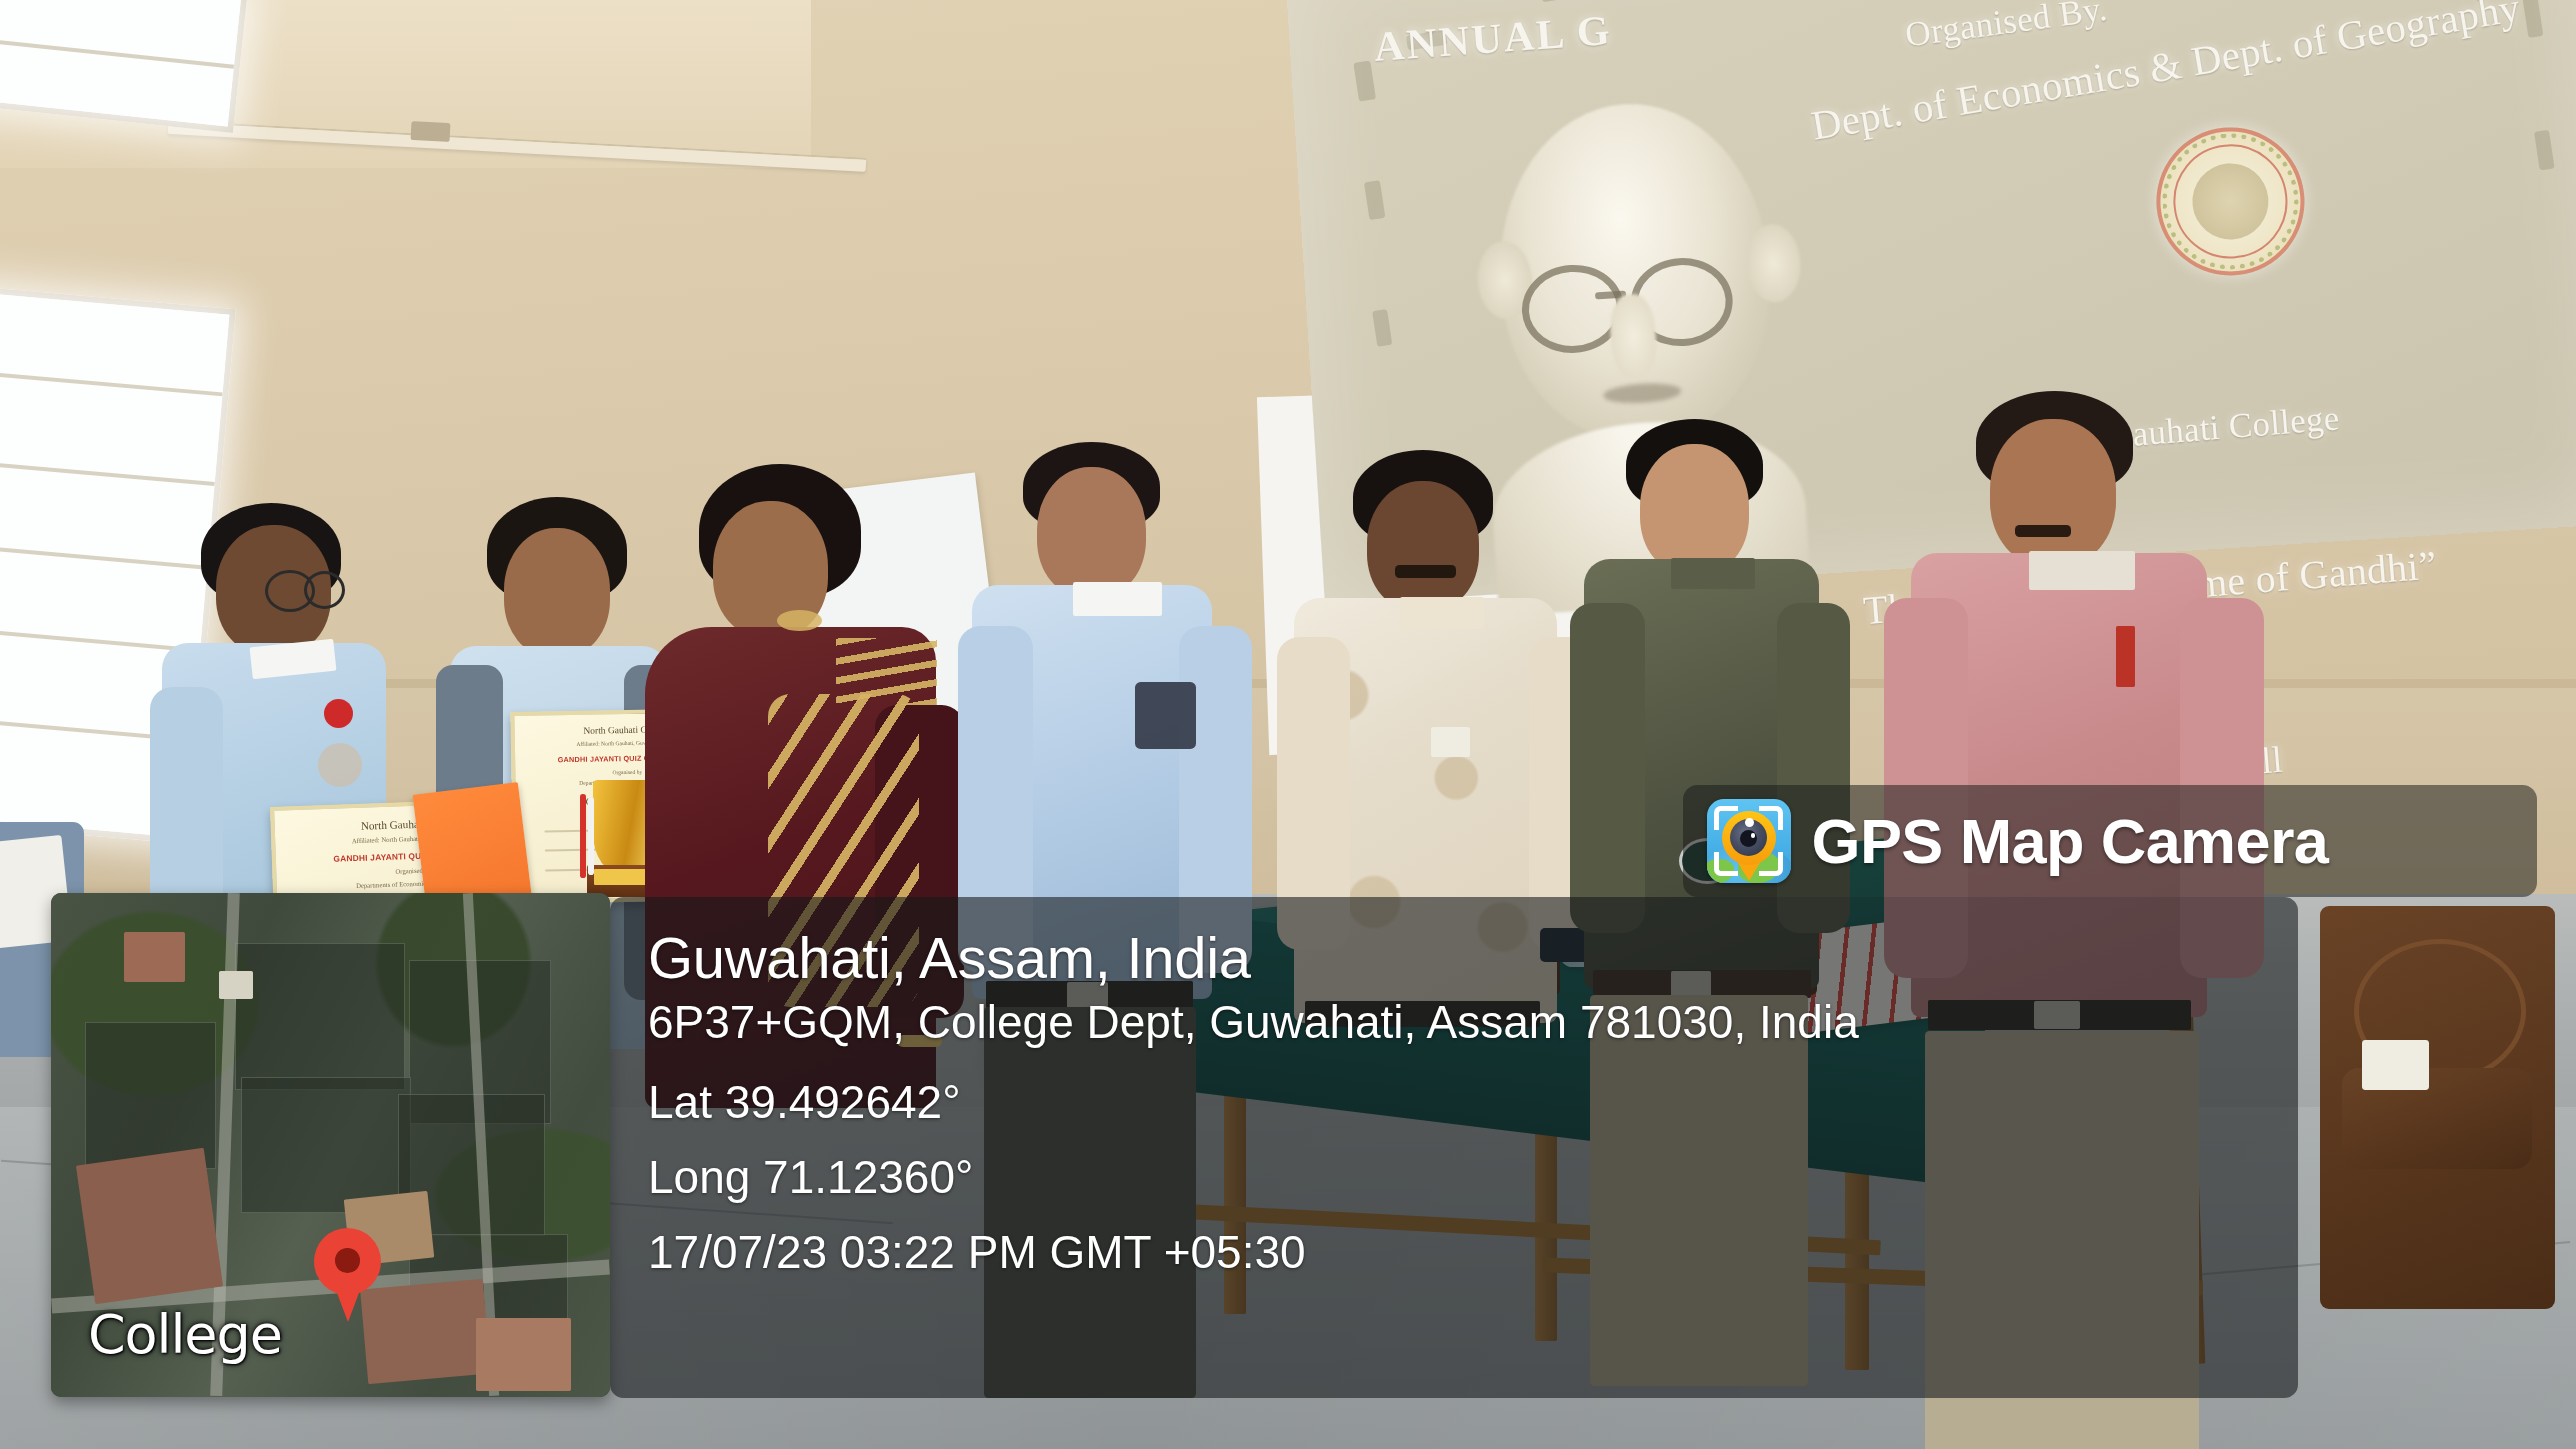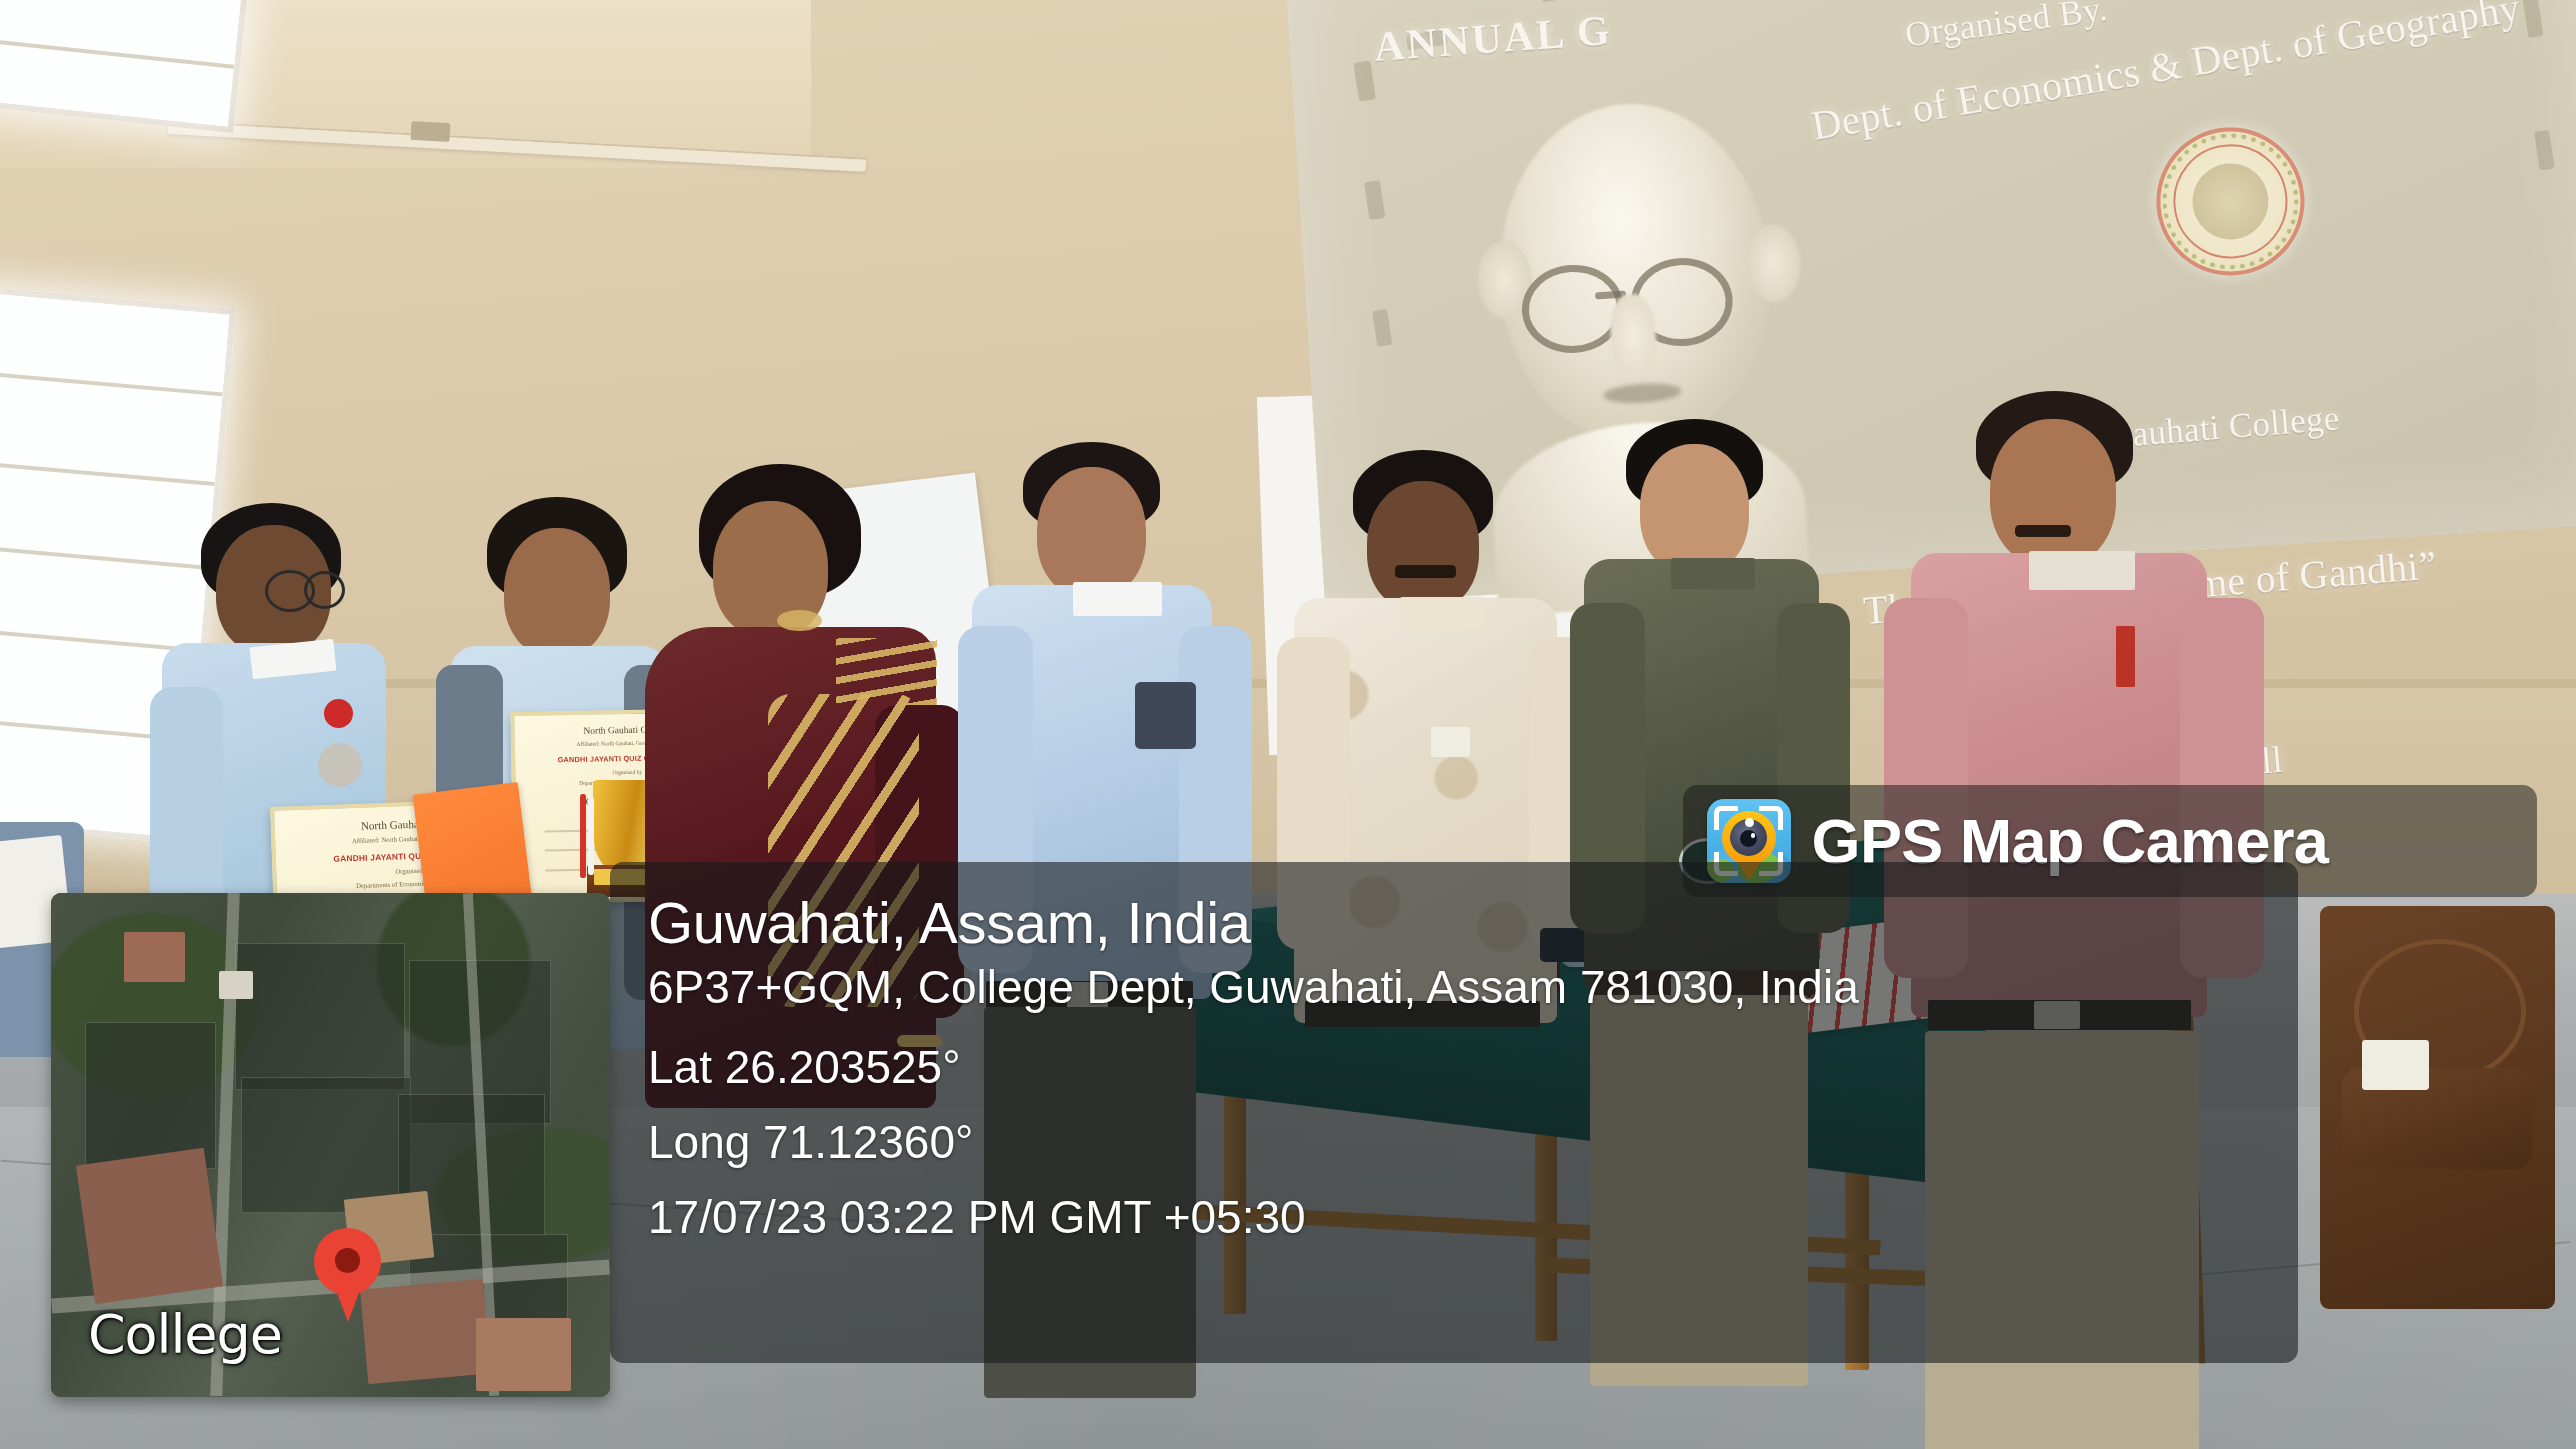--- a/index.html
+++ b/index.html
@@ -206,21 +206,21 @@
   .map-pin-head{position:absolute;left:0;top:0;width:67px;height:67px;border-radius:50%;background:#ea4335;}
   .map-pin-tip{position:absolute;left:50%;top:49px;transform:translateX(-50%);
     width:0;height:0;border-left:17px solid transparent;border-right:17px solid transparent;
     border-top:45px solid #ea4335;}
   .map-pin-dot{position:absolute;left:21px;top:20px;width:24.6px;height:24.6px;border-radius:50%;background:#8b1a10;}
   .google-wm{position:absolute;left:37px;bottom:31px;color:#fff;font-size:54px;font-weight:400;
     font-family:"DejaVu Sans",sans-serif;letter-spacing:-1.1px;
     text-shadow:0 0 3.9px rgba(0,0,0,.9),0 0 7.8px rgba(0,0,0,.8),1.1px 1.1px 2.2px rgba(0,0,0,.95);}
 
   
-  .info-panel{position:absolute;left:610px;top:862px;width:1688px;height:501px;
+  .info-panel{position:absolute;left:610px;top:897px;width:1688px;height:501px;
     background:rgba(20,24,26,.58);border-radius:13.4px;padding:30px 0 0 38px;box-sizing:border-box;}
   .info-city{color:#fff;font-size:58px;font-weight:400;letter-spacing:-0.3px;
     text-shadow:0 1.1px 3.4px rgba(0,0,0,.55);line-height:1.06;}
   .info-addr{color:#fff;font-size:46px;font-weight:400;margin-top:9px;
     text-shadow:0 1.1px 3.4px rgba(0,0,0,.55);line-height:1.1;white-space:nowrap;}
   .info-lat,.info-long,.info-time{color:#fff;font-size:46px;font-weight:400;
     text-shadow:0 1.1px 3.4px rgba(0,0,0,.55);line-height:1.1;}
   .info-lat{margin-top:29px;}
   .info-long{margin-top:24.6px;}
   .info-time{margin-top:24.6px;}
@@ -509,19 +509,19 @@
       <div class="map-pin-head"></div>
       <div class="map-pin-dot"></div>
     </div>
 
     <div class="google-wm">College</div>
   </div>
 
   <div class="info-panel">
     <div class="info-city">Guwahati, Assam, India</div>
     <div class="info-addr">6P37+GQM, College Dept, Guwahati, Assam 781030, India</div>
-    <div class="info-lat">Lat 26.203525°</div>
+    <div class="info-lat">Lat 39.492642°</div>
     <div class="info-long">Long 71.12360°</div>
     <div class="info-time">17/07/23 03:22 PM GMT +05:30</div>
   </div>
 
 </div>
 
 
 </body></html>

